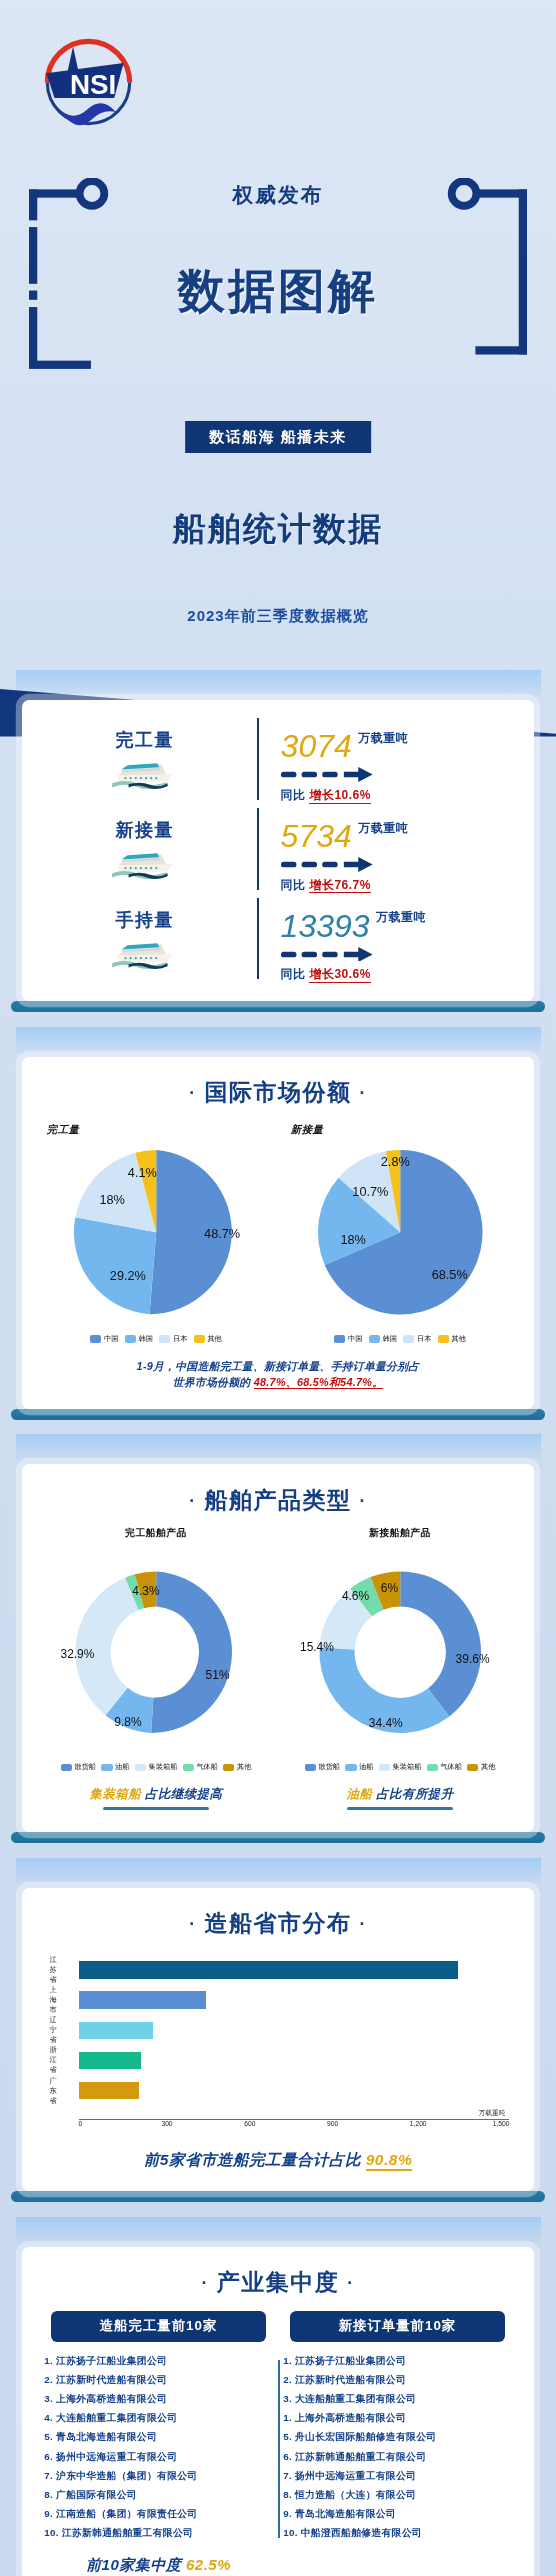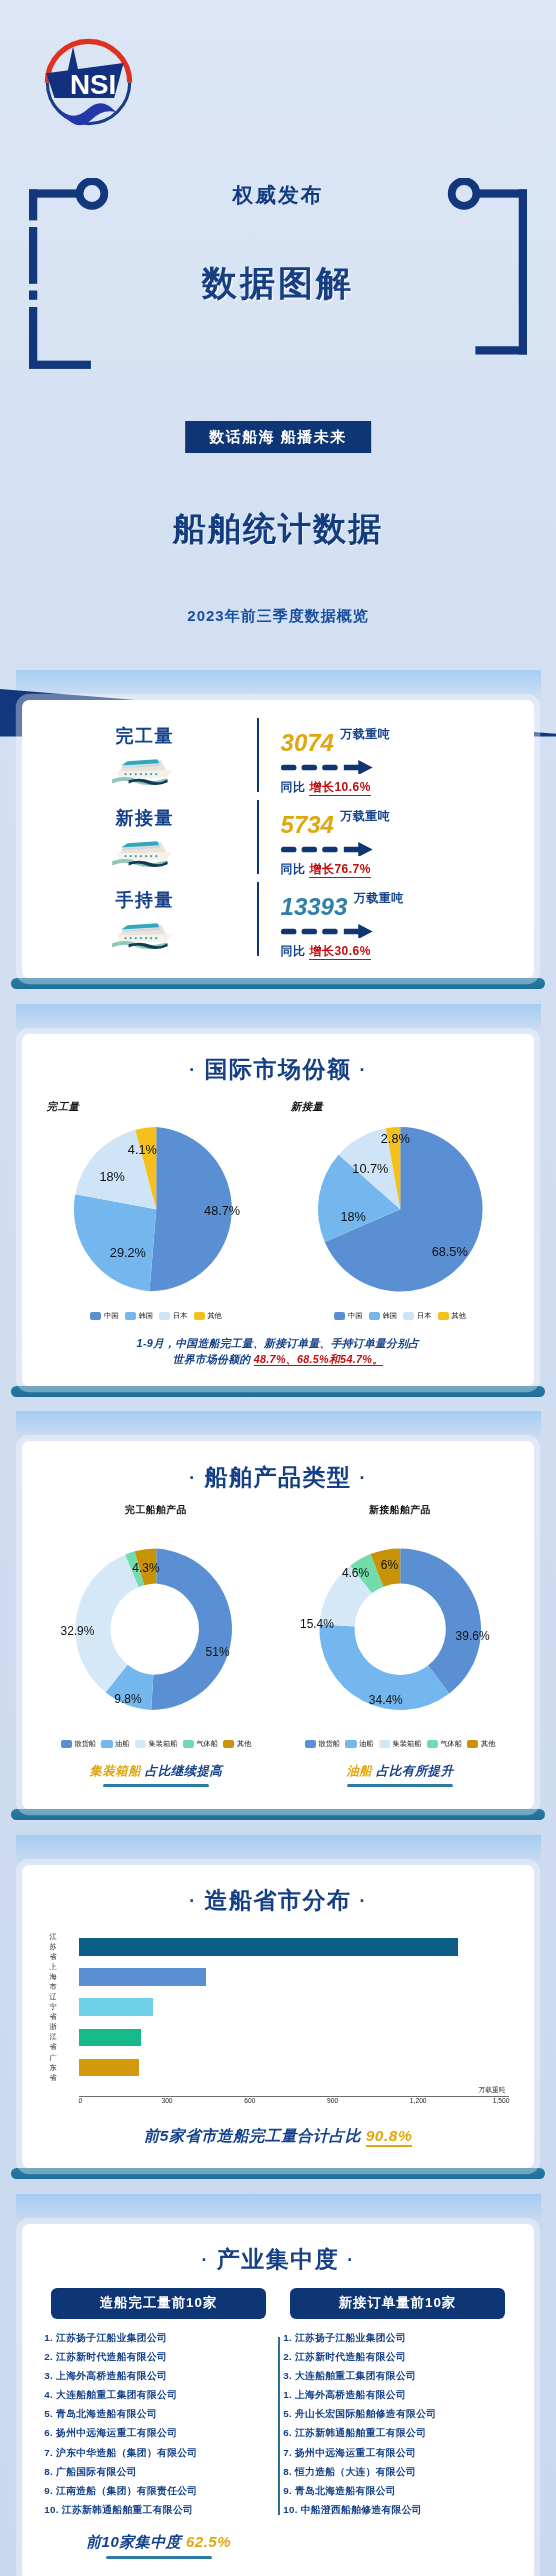--- a/index.html
+++ b/index.html
@@ -19,21 +19,21 @@
   }
   .frame-l, .frame-r { position: absolute; top: 0; width: 129px; height: 191px; }
 
   .authority {
     position: absolute; left: 0; right: 0; top: 181px; text-align: center;
     font-size: 20.6px; font-weight: bold; letter-spacing: 2.1px; color:#133c7e;
     font-family: "DejaVu Sans","Liberation Sans",sans-serif;
   }
   .maintitle {
     position: absolute; left: 0; right: 0; top: 260px; text-align:center;
-    font-size: 35px; font-weight: bold; letter-spacing: 3.1px; color:#163f82;
+    font-size: 47px; font-weight: bold; letter-spacing: 3.1px; color:#163f82;
     text-shadow: 1.5px 1.5px 0 rgba(255,255,255,.55);
   }
   .slogan {
     position: absolute; left: 50%; transform: translateX(-50%); top: 421px;
     background: #0e3574; color: #fff; padding: 6.7px 24px;
     font-size: 15px; font-weight: bold; letter-spacing: 1.5px; white-space: nowrap;
   }
   .sub1 {
     position:absolute; left:0; right:0; top:507px; text-align:center;
     font-size:33px; font-weight:bold; letter-spacing:2.1px; color:#133c7e;
@@ -68,21 +68,21 @@
   }
   .sect-title .dot { color:#143f84; font-size:17.5px; vertical-align: middle; }
 
   
   .kpi-wrap { padding: 14.4px 0 17.5px; }
   .kpi-row { display:flex; align-items:center; min-height: 82px; }
   .kpi-left { width: 46%; text-align:center; padding-left: 10.3px;}
   .kpi-label { font-size: 18px; font-weight:bold; color:#14418a; letter-spacing:1.5px; margin-bottom:3.1px;}
   .kpi-divider { width: 1.5px; background:#0f3572; align-self:stretch; margin: 4.1px 0; }
   .kpi-right { flex:1; padding-left: 21.6px; }
-  .kpi-num { font-size: 24px; font-weight:bold; font-style: italic; color:#e0a70e; line-height:1;
+  .kpi-num { font-size: 32px; font-weight:normal; font-style: italic; color:#e0a70e; line-height:1;
              display:inline-block; vertical-align: middle; margin-top: 16px; }
   .kpi-num.teal { color:#2f7fa8; }
   .kpi-unit { font-size: 12px; font-weight:bold; color:#14418a; display:inline-block;
               vertical-align: middle; margin-left: 4.1px; letter-spacing:0.5px;}
   .kpi-arrow { margin: 4.1px 0 3.1px; }
   .kpi-cmp { font-size: 12px; font-weight:bold; color:#14418a; letter-spacing:0.5px;}
   .kpi-cmp b { color:#c10d0d; border-bottom: 1.5px solid #c10d0d; padding-bottom:0.5px;}
 
   .ship-ill { width: 77px; height: 35px; display:block; margin: 1px auto 0; }
 

